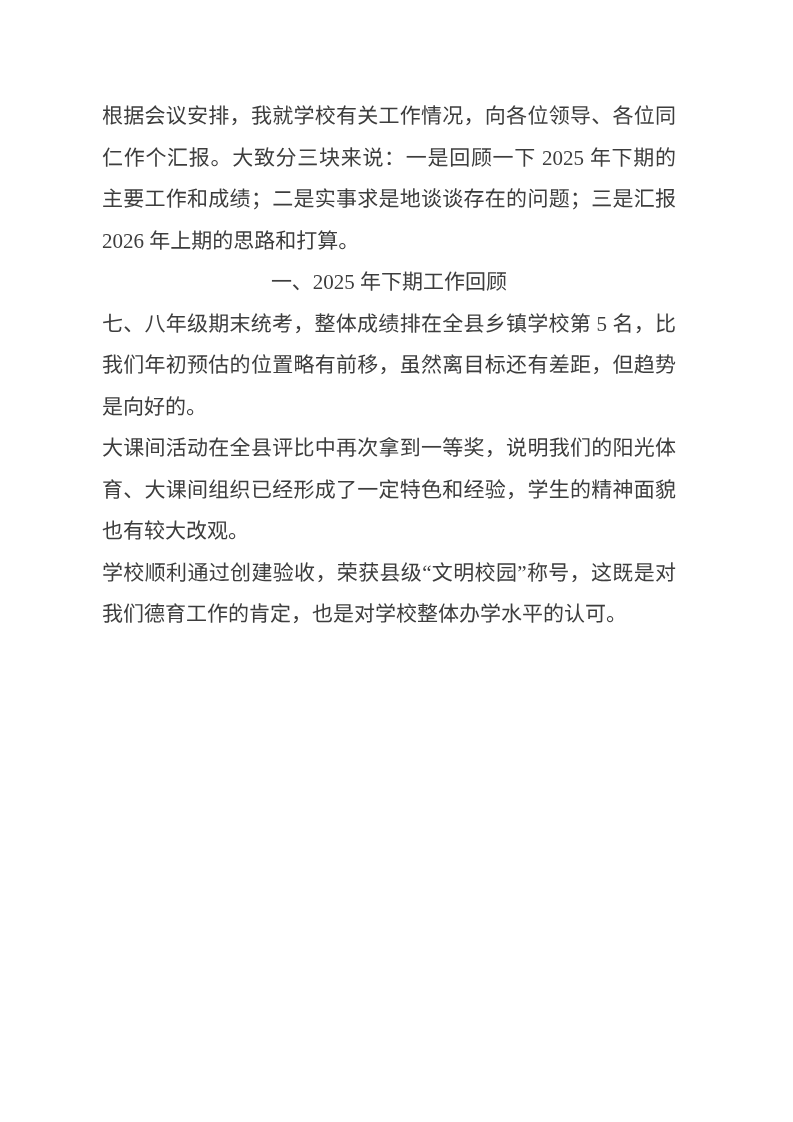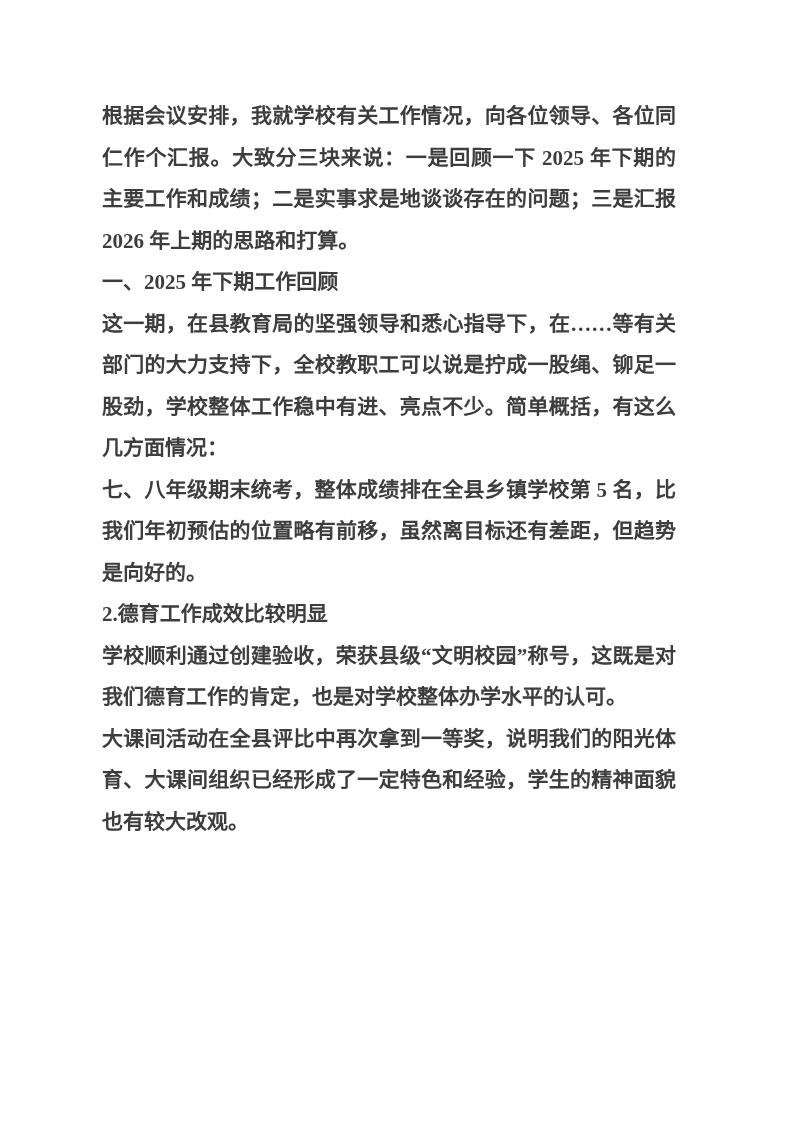--- a/index.html
+++ b/index.html
@@ -13,45 +13,42 @@
     height: 1122px;
     overflow: hidden;
     font-family: "Liberation Serif", "DejaVu Serif", serif;
   }
   .page {
     box-sizing: border-box;
     width: 793px;
     height: 844px;
     background: #ffffff;
     padding: 96px 117px 8px 102px; 
-    font-weight: bold;
   }
   .doc-body {
     width: 574px;
     color: #3d3d3d;
     font-size: 21px;
     line-height: 41.5px;
   }
   .doc-body p {
     margin: 0;
     padding: 0;
     text-align: justify;
     text-justify: inter-ideograph;
     word-break: break-all;
   }
   .doc-body p.heading {
-    text-align: left;
+    text-align: center;
   }
 </style>
 </head>
 <body>
 
 <div class="page">
   <div class="doc-body">
     <p>根据会议安排，我就学校有关工作情况，向各位领导、各位同仁作个汇报。大致分三块来说：一是回顾一下 2025 年下期的主要工作和成绩；二是实事求是地谈谈存在的问题；三是汇报 2026 年上期的思路和打算。</p>
     <p class="heading">一、2025 年下期工作回顾</p>
-    <p>这一期，在县教育局的坚强领导和悉心指导下，在……等有关部门的大力支持下，全校教职工可以说是拧成一股绳、铆足一股劲，学校整体工作稳中有进、亮点不少。简单概括，有这么几方面情况：</p>
     <p>七、八年级期末统考，整体成绩排在全县乡镇学校第 5 名，比我们年初预估的位置略有前移，虽然离目标还有差距，但趋势是向好的。</p>
-    <p class="heading">2.德育工作成效比较明显</p>
+    <p>大课间活动在全县评比中再次拿到一等奖，说明我们的阳光体育、大课间组织已经形成了一定特色和经验，学生的精神面貌也有较大改观。</p>
     <p>学校顺利通过创建验收，荣获县级“文明校园”称号，这既是对我们德育工作的肯定，也是对学校整体办学水平的认可。</p>
-    <p>大课间活动在全县评比中再次拿到一等奖，说明我们的阳光体育、大课间组织已经形成了一定特色和经验，学生的精神面貌也有较大改观。</p>
   </div>
 </div>
 
 </body></html>

